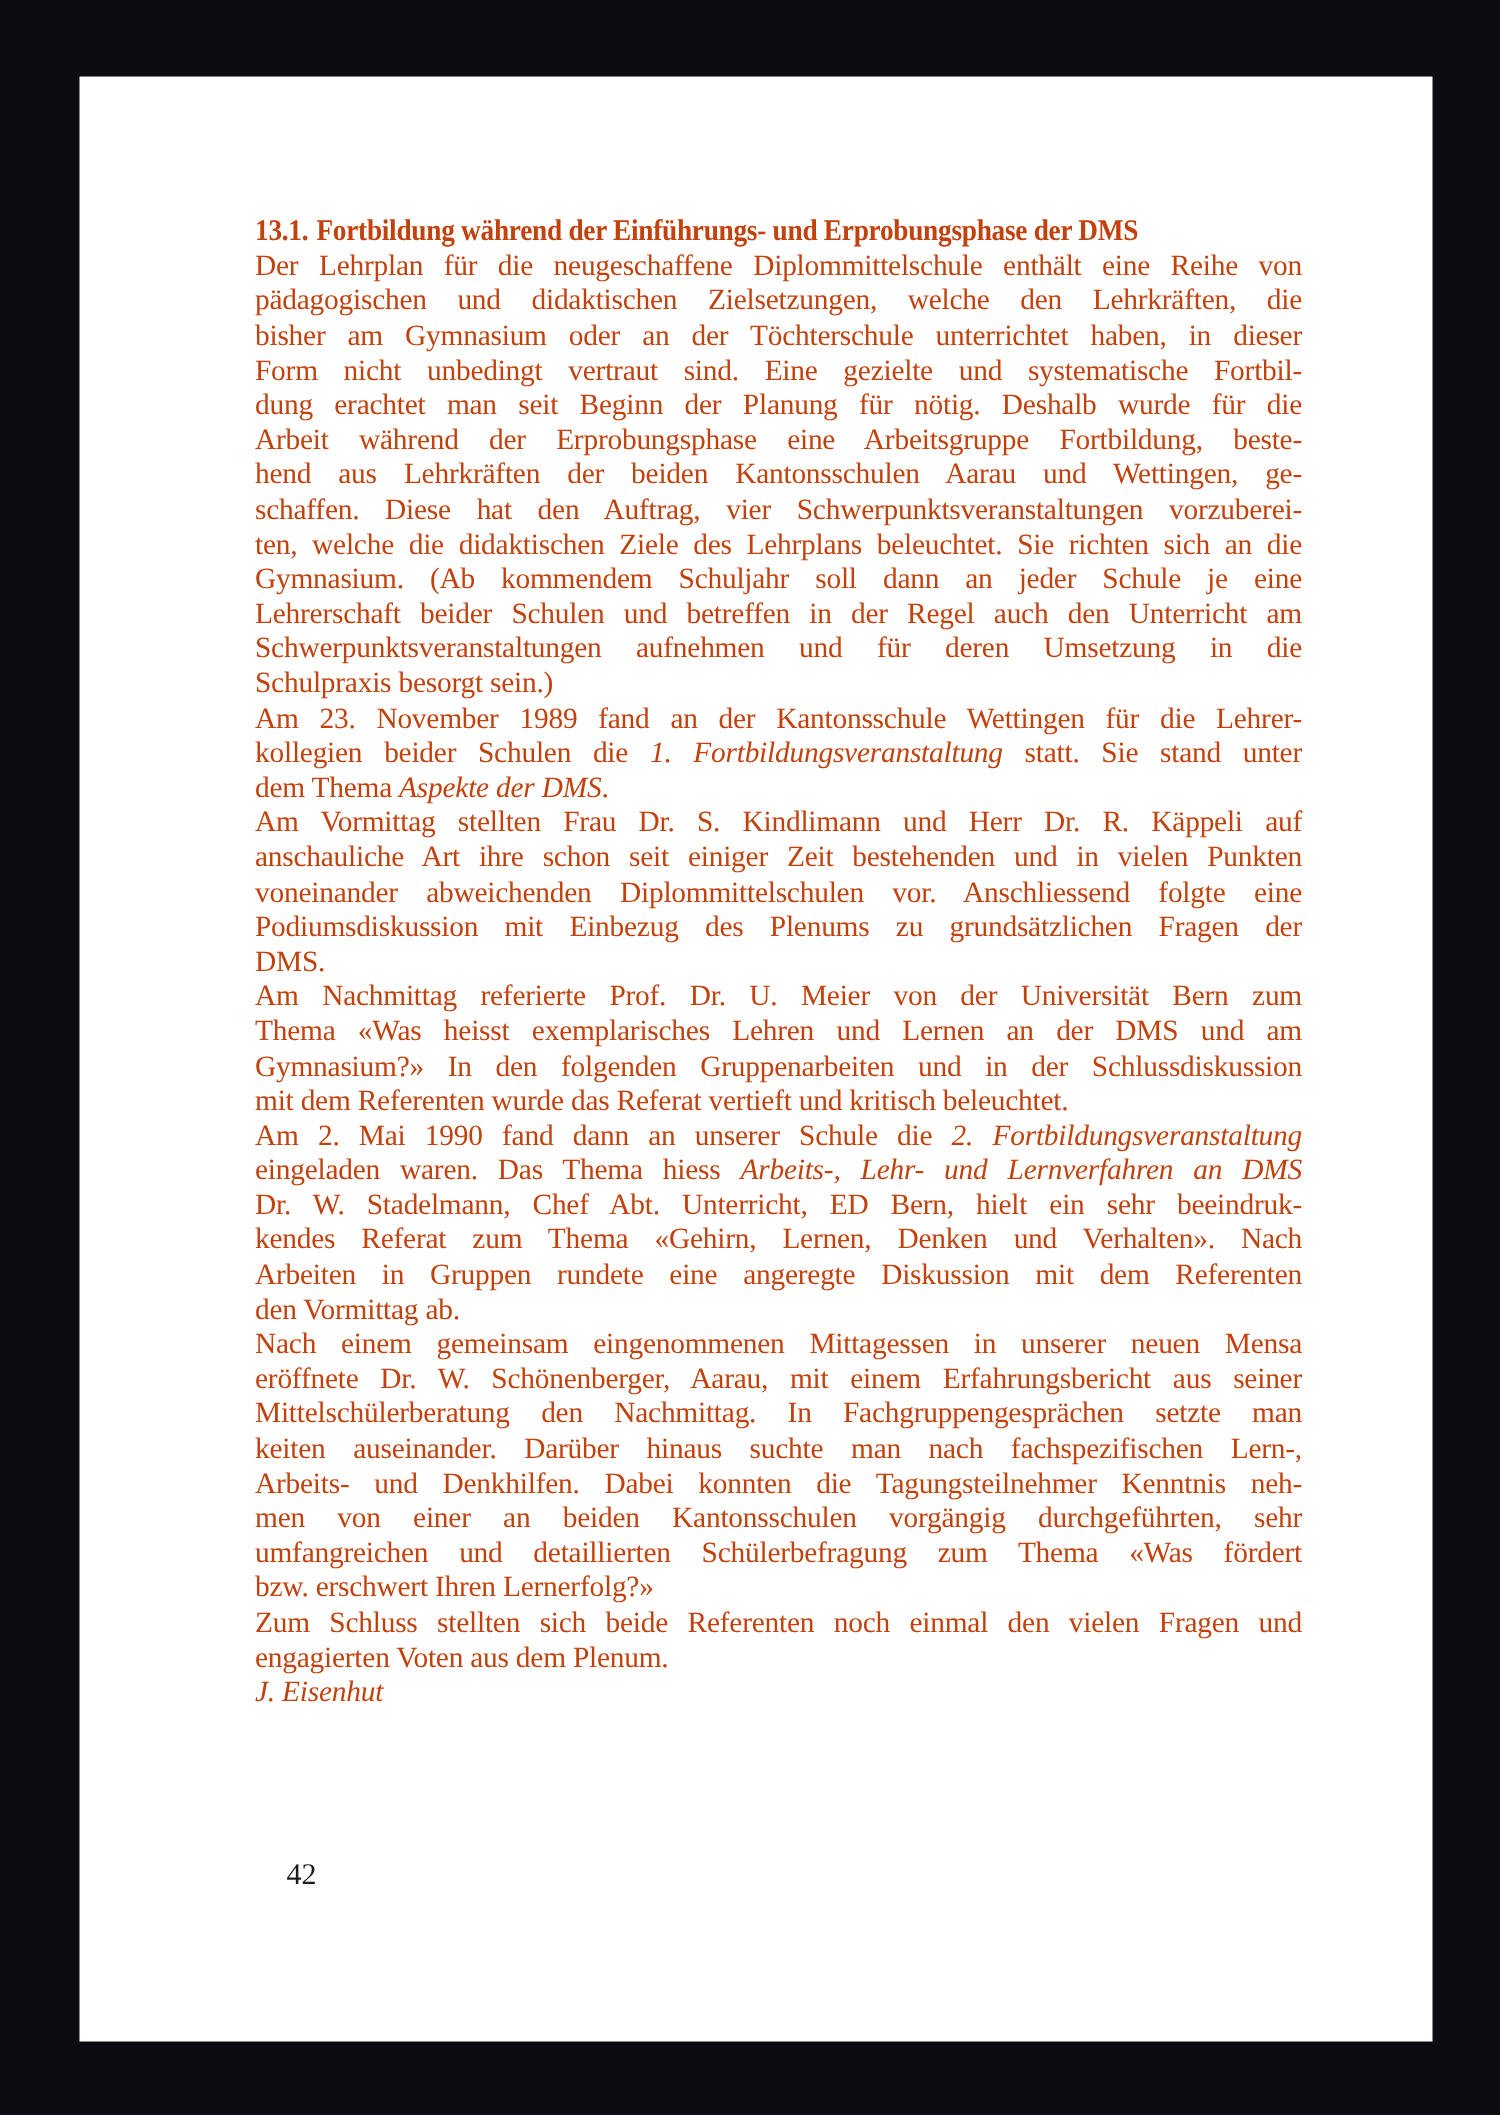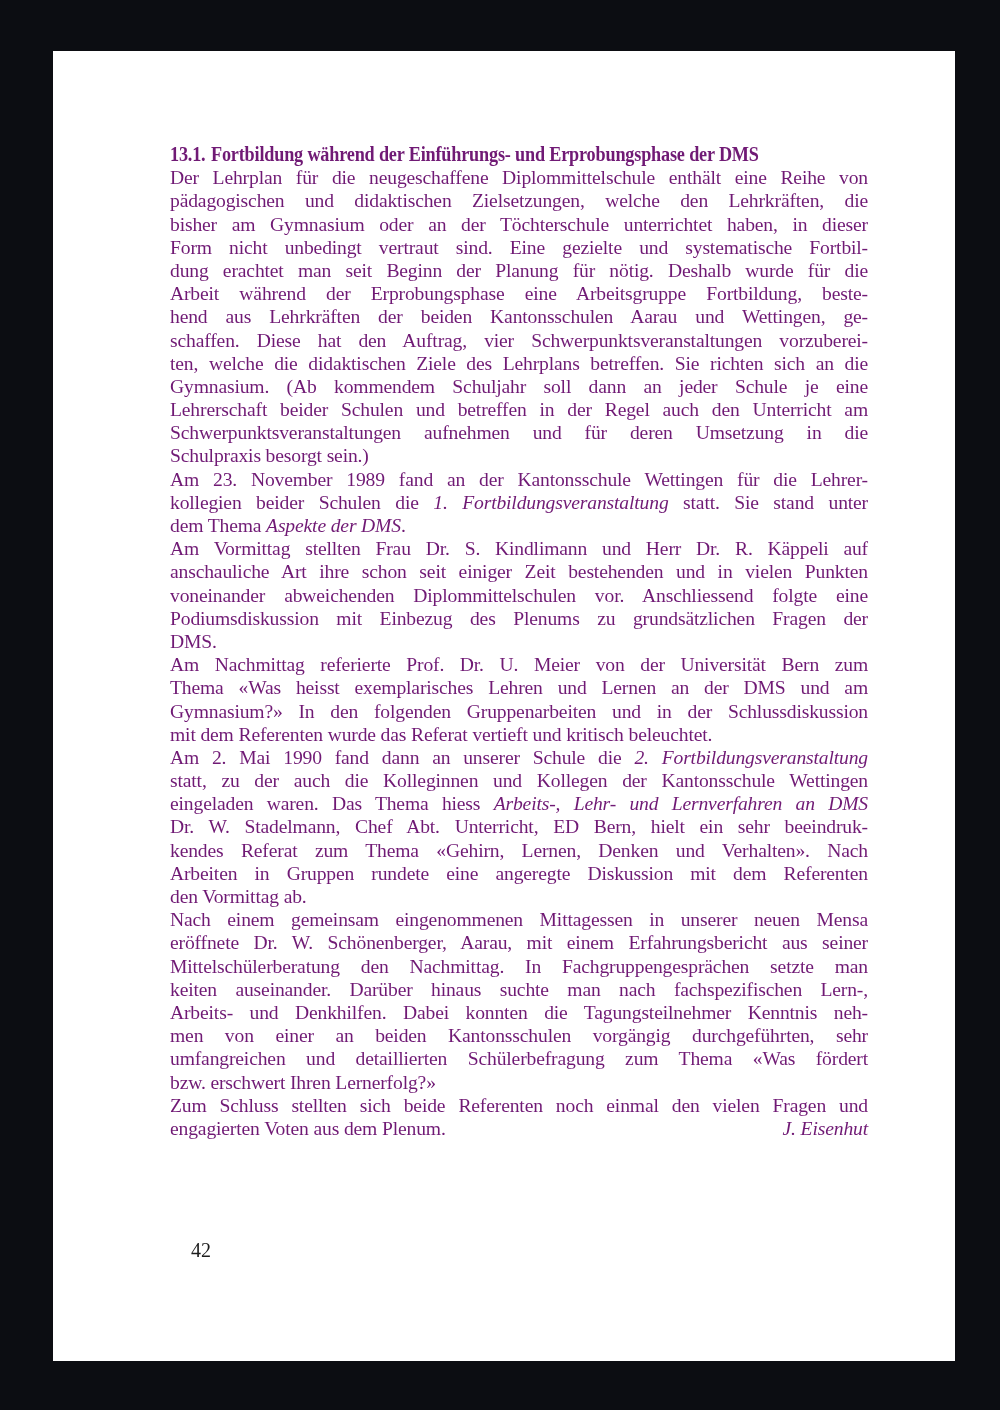--- a/index.html
+++ b/index.html
@@ -20,21 +20,21 @@
     width: 902px;
     height: 1310px;
     background: #ffffff;
   }
   .content {
     position: absolute;
     left: 117px;
     top: 92px;
     width: 698px;
     font-family: "Liberation Serif", "DejaVu Serif", serif;
-    color: #701a75;
+    color: #c2410c;
   }
   .heading {
     font-family: "Liberation Serif", "DejaVu Serif", serif;
     font-weight: bold;
     font-size: 20px;
     line-height: 23.2px;
     letter-spacing: -0.2px;
     margin: 0;
     white-space: nowrap;
     transform: scaleX(0.91);
@@ -52,20 +52,21 @@
   }
   .line.last {
     text-align: left;
     text-align-last: left;
   }
   .line.sig {
     display: flex;
     justify-content: space-between;
     text-align: left;
     text-align-last: left;
+    flex-direction: column;
   }
   .line i { }
   .page-number {
     position: absolute;
     left: 117px;
     top: 1188px;
     font-family: "Liberation Serif", "DejaVu Serif", serif;
     font-size: 20px;
     color: #1c1c1c;
     margin-left: 21px;
@@ -81,39 +82,38 @@
     </h1>
     <div id="lines">
         <div class="line"><span>Der Lehrplan für die neugeschaffene Diplommittelschule enthält eine Reihe von</span></div>
         <div class="line"><span>pädagogischen und didaktischen Zielsetzungen, welche den Lehrkräften, die</span></div>
         <div class="line"><span>bisher am Gymnasium oder an der Töchterschule unterrichtet haben, in dieser</span></div>
         <div class="line"><span>Form nicht unbedingt vertraut sind. Eine gezielte und systematische Fortbil-</span></div>
         <div class="line"><span>dung erachtet man seit Beginn der Planung für nötig. Deshalb wurde für die</span></div>
         <div class="line"><span>Arbeit während der Erprobungsphase eine Arbeitsgruppe Fortbildung, beste-</span></div>
         <div class="line"><span>hend aus Lehrkräften der beiden Kantonsschulen Aarau und Wettingen, ge-</span></div>
         <div class="line"><span>schaffen. Diese hat den Auftrag, vier Schwerpunktsveranstaltungen vorzuberei-</span></div>
-        <div class="line"><span>ten, welche die didaktischen Ziele des Lehrplans betreffen. Sie richten sich an die</span></div>
+        <div class="line"><span>ten, welche die didaktischen Ziele des Lehrplans beleuchtet. Sie richten sich an die</span></div>
         <div class="line"><span>Gymnasium. (Ab kommendem Schuljahr soll dann an jeder Schule je eine</span></div>
         <div class="line"><span>Lehrerschaft beider Schulen und betreffen in der Regel auch den Unterricht am</span></div>
         <div class="line"><span>Schwerpunktsveranstaltungen aufnehmen und für deren Umsetzung in die</span></div>
         <div class="line last"><span>Schulpraxis besorgt sein.)</span></div>
         <div class="line"><span>Am 23. November 1989 fand an der Kantonsschule Wettingen für die Lehrer-</span></div>
         <div class="line"><span>kollegien beider Schulen die </span><i>1. Fortbildungsveranstaltung</i><span> statt. Sie stand unter</span></div>
         <div class="line last"><span>dem Thema </span><i>Aspekte der DMS</i><span>.</span></div>
         <div class="line"><span>Am Vormittag stellten Frau Dr. S. Kindlimann und Herr Dr. R. Käppeli auf</span></div>
         <div class="line"><span>anschauliche Art ihre schon seit einiger Zeit bestehenden und in vielen Punkten</span></div>
         <div class="line"><span>voneinander abweichenden Diplommittelschulen vor. Anschliessend folgte eine</span></div>
         <div class="line"><span>Podiumsdiskussion mit Einbezug des Plenums zu grundsätzlichen Fragen der</span></div>
         <div class="line last"><span>DMS.</span></div>
         <div class="line"><span>Am Nachmittag referierte Prof. Dr. U. Meier von der Universität Bern zum</span></div>
         <div class="line"><span>Thema «Was heisst exemplarisches Lehren und Lernen an der DMS und am</span></div>
         <div class="line"><span>Gymnasium?» In den folgenden Gruppenarbeiten und in der Schlussdiskussion</span></div>
         <div class="line last"><span>mit dem Referenten wurde das Referat vertieft und kritisch beleuchtet.</span></div>
         <div class="line"><span>Am 2. Mai 1990 fand dann an unserer Schule die </span><i>2. Fortbildungsveranstaltung</i></div>
-        <div class="line"><span>statt, zu der auch die Kolleginnen und Kollegen der Kantonsschule Wettingen</span></div>
         <div class="line"><span>eingeladen waren. Das Thema hiess </span><i>Arbeits-, Lehr- und Lernverfahren an DMS</i></div>
         <div class="line"><span>Dr. W. Stadelmann, Chef Abt. Unterricht, ED Bern, hielt ein sehr beeindruk-</span></div>
         <div class="line"><span>kendes Referat zum Thema «Gehirn, Lernen, Denken und Verhalten». Nach</span></div>
         <div class="line"><span>Arbeiten in Gruppen rundete eine angeregte Diskussion mit dem Referenten</span></div>
         <div class="line last"><span>den Vormittag ab.</span></div>
         <div class="line"><span>Nach einem gemeinsam eingenommenen Mittagessen in unserer neuen Mensa</span></div>
         <div class="line"><span>eröffnete Dr. W. Schönenberger, Aarau, mit einem Erfahrungsbericht aus seiner</span></div>
         <div class="line"><span>Mittelschülerberatung den Nachmittag. In Fachgruppengesprächen setzte man</span></div>
         <div class="line"><span>keiten auseinander. Darüber hinaus suchte man nach fachspezifischen Lern-,</span></div>
         <div class="line"><span>Arbeits- und Denkhilfen. Dabei konnten die Tagungsteilnehmer Kenntnis neh-</span></div>

